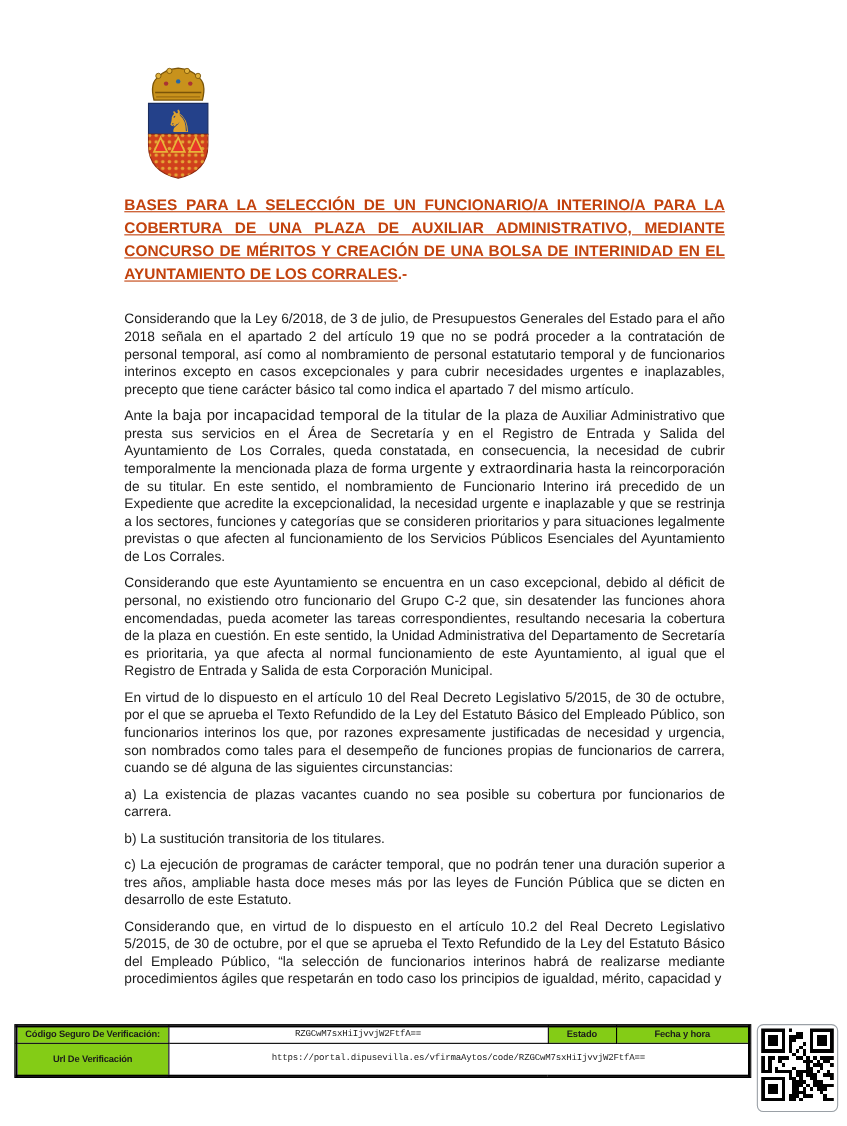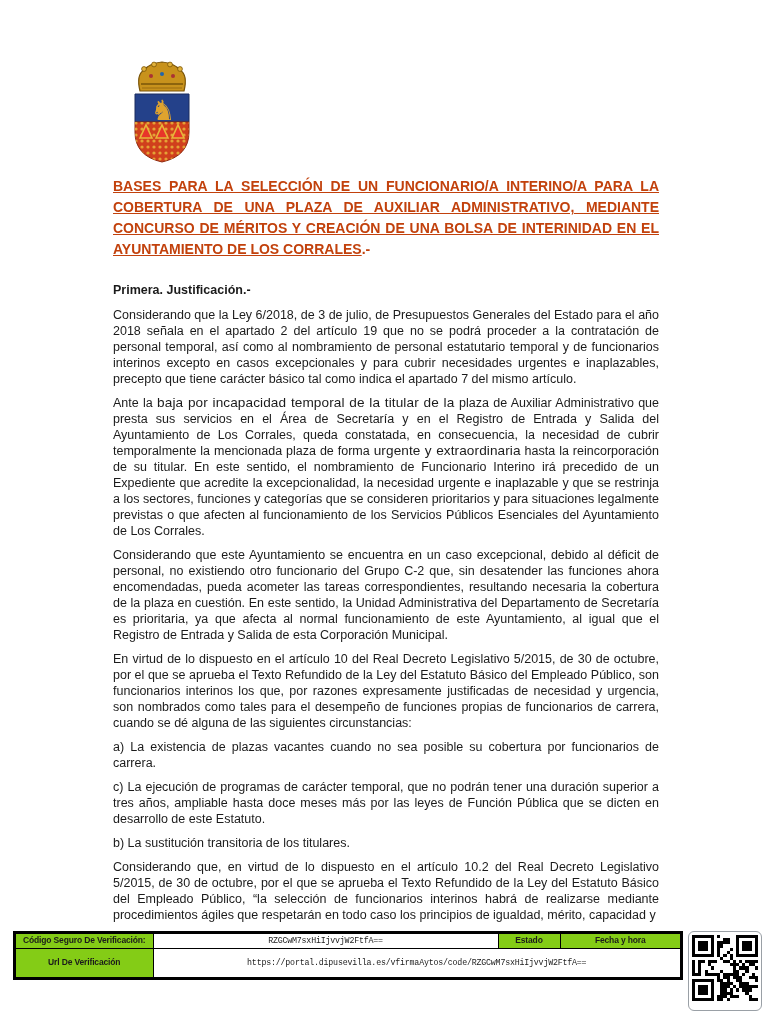--- a/index.html
+++ b/index.html
@@ -99,31 +99,30 @@
     <path d="M8,62 h54 v10 q0,24 -27,30 q-27,-6 -27,-30 Z" fill="url(#goldDots)" opacity=".85"></path>
     <polygon points="13,78 19,65 25,78" fill="#e8352a" stroke="#e8b53a" stroke-width="1.6"></polygon>
     <polygon points="29,78 35,65 41,78" fill="#e8352a" stroke="#e8b53a" stroke-width="1.6"></polygon>
     <polygon points="45,78 51,65 57,78" fill="#e8352a" stroke="#e8b53a" stroke-width="1.6"></polygon>
   </svg>
 
 
   <div class="doc">
     <p class="main-title"><span class="u">BASES PARA LA SELECCIÓN DE UN FUNCIONARIO/A INTERINO/A PARA LA COBERTURA DE UNA PLAZA DE AUXILIAR ADMINISTRATIVO, MEDIANTE CONCURSO DE MÉRITOS Y CREACIÓN DE UNA BOLSA DE INTERINIDAD EN EL AYUNTAMIENTO DE LOS CORRALES</span><span>.-</span></p>
 
-    <p class="sec-heading">Primera. Justificación.-</p>
 
     <p class="para">Considerando que la Ley 6/2018, de 3 de julio, de Presupuestos Generales del Estado para el año 2018 señala en el apartado 2 del artículo 19 que no se podrá proceder a la contratación de personal temporal, así como al nombramiento de personal estatutario temporal y de funcionarios interinos excepto en casos excepcionales y para cubrir necesidades urgentes e inaplazables, precepto que tiene carácter básico tal como indica el apartado 7 del mismo artículo.</p>
 
     <p class="para"><span>Ante la </span><span class="alt">baja por incapacidad temporal de la titular de la </span><span>plaza de Auxiliar Administrativo que presta sus servicios en el Área de Secretaría y en el Registro de Entrada y Salida del Ayuntamiento de Los Corrales, queda constatada, en consecuencia, la necesidad de cubrir temporalmente la mencionada plaza de forma </span><span class="alt">urgente y extraordinaria</span><span> hasta la reincorporación de su titular.  En este sentido, el nombramiento de Funcionario Interino irá precedido de un Expediente que acredite la excepcionalidad, la necesidad urgente e inaplazable y que se restrinja a los sectores, funciones y categorías que se consideren prioritarios y para situaciones legalmente previstas o que afecten al funcionamiento de los Servicios Públicos Esenciales del Ayuntamiento de Los Corrales.</span></p>
 
     <p class="para">Considerando que este Ayuntamiento se encuentra en un caso excepcional, debido al déficit de personal, no existiendo otro funcionario del Grupo C-2 que, sin desatender las funciones ahora encomendadas, pueda acometer las tareas correspondientes, resultando necesaria la cobertura de la plaza en cuestión.  En este sentido, la Unidad Administrativa del Departamento de Secretaría es prioritaria, ya que afecta al normal funcionamiento de este Ayuntamiento, al igual que el Registro de Entrada y Salida de esta Corporación Municipal.</p>
     <p class="para">En virtud de lo dispuesto en el artículo 10 del Real Decreto Legislativo 5/2015, de 30 de octubre, por el que se aprueba el Texto Refundido de la Ley del Estatuto Básico del Empleado Público, son funcionarios interinos los que, por razones expresamente justificadas de necesidad y urgencia, son nombrados como tales para el desempeño de funciones propias de funcionarios de carrera, cuando se dé alguna de las siguientes circunstancias:</p>
     <p class="para">a) La existencia de plazas vacantes cuando no sea posible su cobertura por funcionarios de carrera.</p>
+    <p class="para">b) La sustitución transitoria de los titulares.</p>
     <p class="para">c) La ejecución de programas de carácter temporal, que no podrán tener una duración superior a tres años, ampliable hasta doce meses más por las leyes de Función Pública que se dicten en desarrollo de este Estatuto.</p>
-    <p class="para">b) La sustitución transitoria de los titulares.</p>
     <p class="para">Considerando que, en virtud de lo dispuesto en el artículo 10.2 del Real Decreto Legislativo 5/2015, de 30 de octubre, por el que se aprueba el Texto Refundido de la Ley del Estatuto Básico del Empleado Público, “la selección de funcionarios interinos habrá de realizarse mediante procedimientos ágiles que respetarán en todo caso los principios de igualdad, mérito, capacidad y</p>
   </div>
 
   <table class="sig-table">
     <colgroup>
       <col style="width:138px">
         <col style="width:345px">
         <col style="width:62px">
         <col style="width:121px">
     </colgroup>

